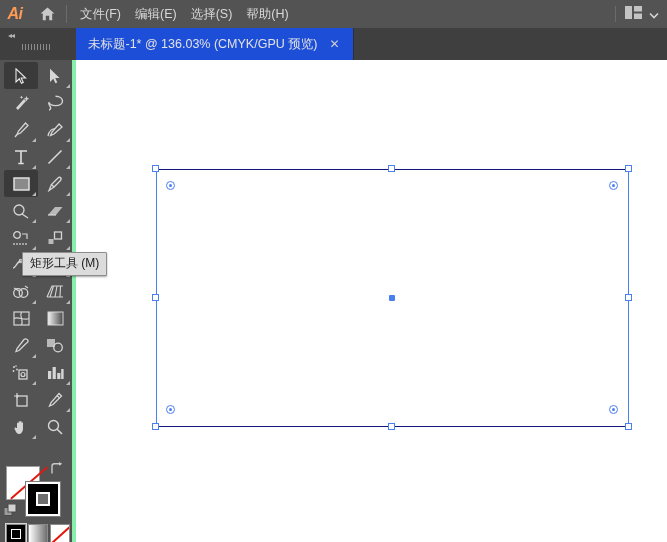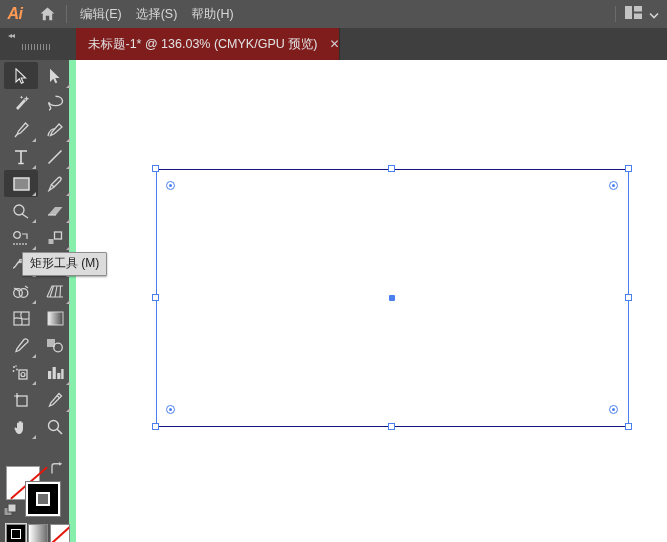--- a/index.html
+++ b/index.html
@@ -49,32 +49,32 @@
   }
   #panel-collapse .chev {
     position:absolute; left:8px; top:3px; color:#b4b4b4; font-size:8px; letter-spacing:-1px;
   }
   #panel-grip {
     position:absolute; left:22px; top:16px; width:30px; height:6px;
     background: repeating-linear-gradient(to right, #8d8d8d 0 1px, transparent 1px 3px);
   }
   #doc-tab {
     position:absolute; left:76px; top:0; height:32px;
-    background:#7f1d1d; display:flex; align-items:center; padding:0 0 0 12px;
+    background:#1d4ed8; display:flex; align-items:center; padding:0 14px 0 12px;
     border-right:1px solid #2e2e2e;
   }
   #doc-tab-title { color:#e2e2e2; font-size:12.5px; white-space:nowrap; }
   #doc-tab-close {
     margin-left:12px; color:#cfcfcf; font-size:12px; line-height:1; cursor:pointer;
   }
 
   
   #toolbar {
     position:absolute; left:0; top:60px; width:76px; height:482px;
-    background:#535353; border-right:7px solid #86efac;padding-left:20px;
+    background:#535353; border-right:4px solid #86efac;padding-left:20px;
   }
   #tool-grid {
     position:absolute; left:4px; top:2px; width:68px;
     display:flex; flex-wrap:wrap;
   }
   .tool {
     position:relative; width:34px; height:27px;
     display:flex; align-items:center; justify-content:center;
   }
   .tool.sel { background:#3a3a3a; border-radius:2px; }
@@ -163,20 +163,21 @@
     <div id="ai-logo">Ai</div>
 
     <div id="home-btn">
       <svg width="17" height="16" viewBox="0 0 17 16" aria-hidden="true">
         <path d="M8.5 1.6 L15.4 7.6 L13.2 7.6 L13.2 14.2 L10.2 14.2 L10.2 9.7 L6.8 9.7 L6.8 14.2 L3.8 14.2 L3.8 7.6 L1.6 7.6 Z" fill="#c9c9c9"></path>
       </svg>
     </div>
 
     <div class="menu-sep"></div>
 
+    <div class="menu-item">文件(F)</div>
     <div class="menu-item">编辑(E)</div>
     <div class="menu-item">选择(S)</div>
     <div class="menu-item">帮助(H)</div>
 
     <div id="ws-switcher">
       <div class="vsep"></div>
       <span>
         <svg width="17" height="13" viewBox="0 0 17 13">
           <rect x="0" y="0" width="7" height="13" fill="#c3c3c3"></rect>
           <rect x="9" y="0" width="8" height="5.5" fill="#c3c3c3"></rect>

